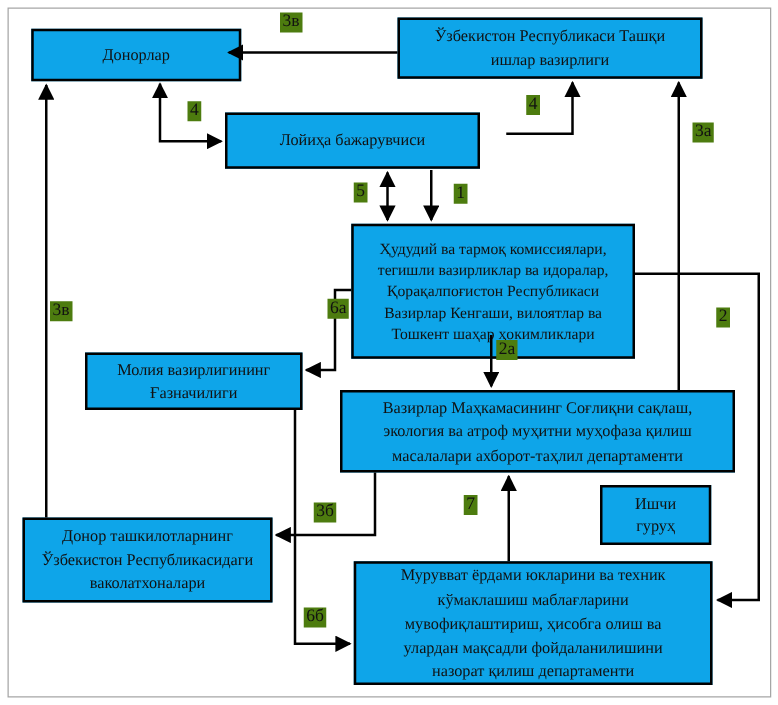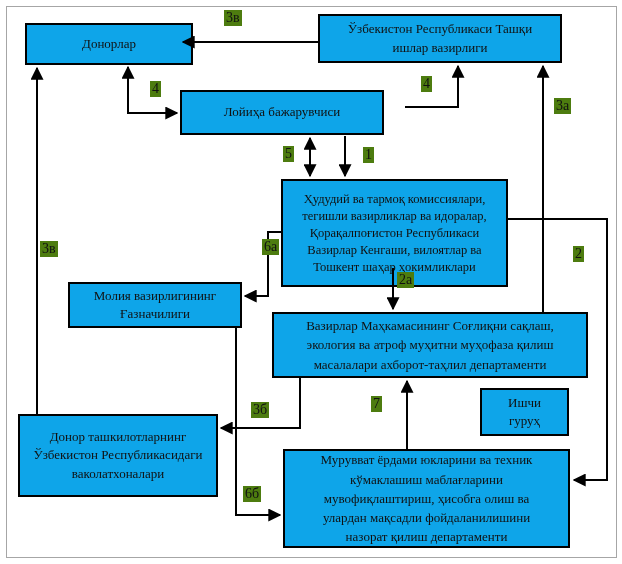--- a/index.html
+++ b/index.html
@@ -17,21 +17,21 @@
     border:2px solid #000;display:flex;align-items:center;justify-content:flex-end;
     text-align:center;font-size:13px;line-height:1.4;z-index:2;
   }
   .box span{display:block;width:100%;}
   .b-donors       {left:25px; top:23px;  width:168px;height:42px;}
   .b-mfa          {left:318px;top:14px;  width:244px;height:49px;padding:0 20px;}
   .b-executor     {left:180px;top:90px;  width:204px;height:45px;}
   .b-territorial  {left:281px;top:179px; width:227px;height:108px;font-size:12.5px;line-height:1.36;padding:0 3px;}
   .b-treasury     {left:68px; top:282px; width:174px;height:46px;padding:0 12px;}
   .b-cabinet      {left:272px;top:312px; width:316px;height:66px;padding:0 10px;line-height:1.5;}
-  .b-donoroffices {left:18px; top:414px; width:200px;height:83px;padding:0 8px;line-height:1.42;}
+  .b-donoroffices {left:18px; top:414px; width:200px;height:68px;padding:0 8px;line-height:1.42;}
   .b-workgroup    {left:480px;top:388px; width:89px; height:48px;padding:0 20px;}
   .b-charity      {left:283px;top:449px; width:287px;height:99px;padding:2px 26px;line-height:1.48;}
   .overlay{position:absolute;left:0;top:0;z-index:3;pointer-events:none;}
   .lbl{
     position:absolute;z-index:4;font-size:14px;background:#4d7c0f;
     padding:0 2px;line-height:16px;
   }
   .l3v-top {left:224px;top:10px;}
   .l4-left {left:150px;top:81px;}
   .l4-right{left:421px;top:76px;}

